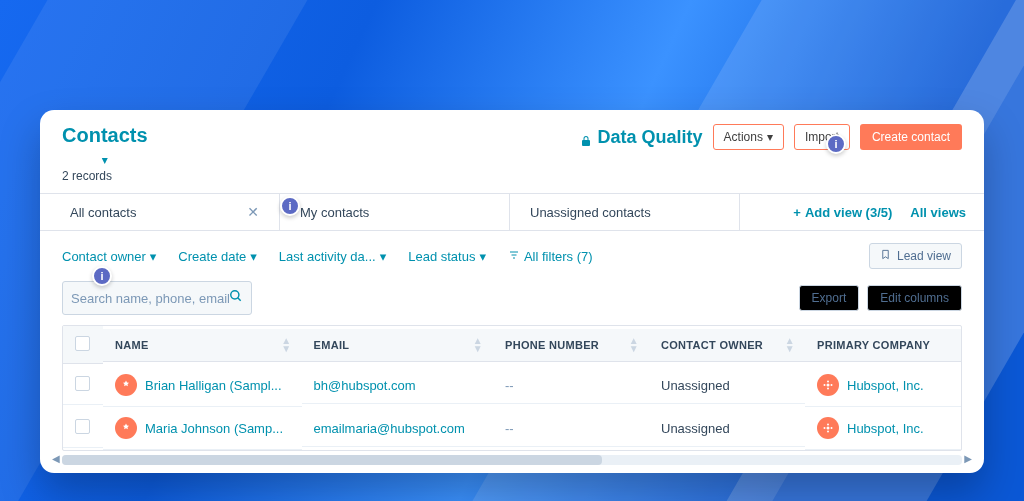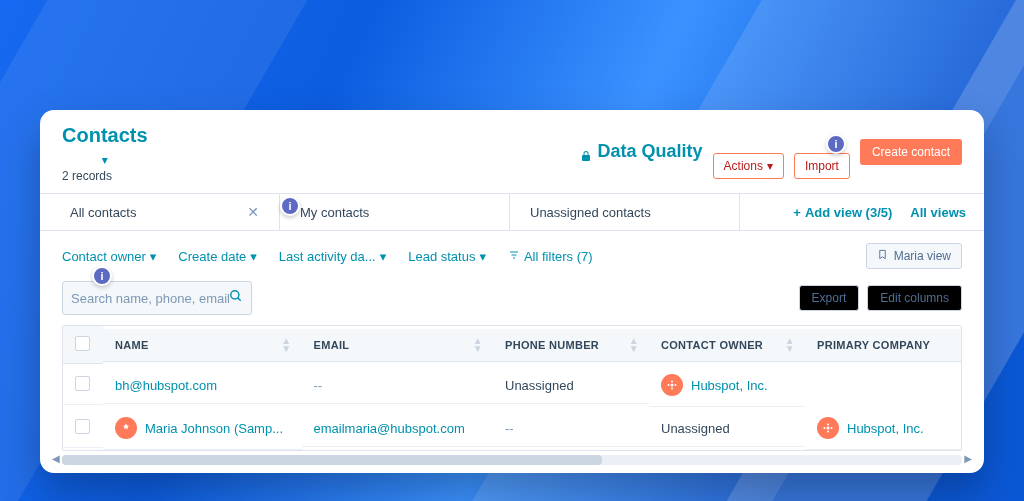--- a/index.html
+++ b/index.html
@@ -34,24 +34,23 @@
   .hdr-left { display: flex; flex-direction: column; }
   .title-row { display: flex; align-items: center; gap: 6px; flex-direction: column; }
   .title { color: #0091ae; font-size: 20px; font-weight: 700; }
   .caret { color: #0091ae; font-size: 12px; }
   .subtitle { color: #33475b; font-size: 12px; margin-top: 2px; }
 
   .hdr-right { display: flex; align-items: center; gap: 10px; }
   .dq { color: #0091ae; font-weight: 600; font-size: 18px; display: flex; align-items: center; gap: 6px; }
   .lock { width: 12px; height: 12px; display:inline-block; }
   .btn-outline {
-    border: 1px solid #ff7a59; color: #b91c1c; background: #fff;
+    border: 1px solid #ff7a59; color: #404040; background: #fff;
     border-radius: 3px; padding: 5px 10px; font-size: 12px; display: inline-flex; align-items: center; gap: 4px;
     font-weight: 500;
-    margin-top: 29px;
   }
   .btn-solid {
     background: #ff7a59; color: #fff; border: none;
     border-radius: 3px; padding: 6px 12px; font-size: 12px; font-weight: 500;
   }
 
   
   .tabs {
     display: flex; align-items: stretch;
     border-top: 1px solid #dfe3eb; border-bottom: 1px solid #dfe3eb;
@@ -213,21 +212,21 @@
           </svg>
       </span>
       <span>All filters (7)</span>
     </div>
     <button class="save-view">
       <span>
         <svg width="11" height="11" viewBox="0 0 24 24" fill="none" stroke="#506e91" stroke-width="2">
             <path d="M6 3h12v18l-6-4-6 4z"></path>
           </svg>
       </span>
-      <span>Maria view</span>
+      <span>Lead view</span>
     </button>
   </div>
 
   <div class="toolbar">
     <div class="search">
       <input type="text" placeholder="Search name, phone, email" style="">
       <span class="mag">
         <svg width="14" height="14" viewBox="0 0 24 24" fill="none" stroke="#0091ae" stroke-width="2.5">
             <circle cx="10" cy="10" r="7"></circle>
             <line x1="20" y1="20" x2="15" y2="15"></line>
@@ -261,20 +260,28 @@
         <span>CONTACT OWNER</span>
         <span class="sort">▲<br>▼</span>
       </div>
       <div class="th">
         <span>PRIMARY COMPANY</span>
       </div>
     </div>
 
     <div class="tr">
       <div class="td"><span class="cb"></span></div>
+      <div class="td name-cell">
+        <span class="avatar">
+          <svg viewBox="0 0 24 24" fill="#fff">
+              <path d="M12 3l2 4 4 .6-3 3 .7 4-3.7-2-3.7 2 .7-4-3-3 4-.6z"></path>
+            </svg>
+        </span>
+        <span class="link">Brian Halligan (Sampl...</span>
+      </div>
       <div class="td link">bh@hubspot.com</div>
       <div class="td muted">--</div>
       <div class="td">Unassigned</div>
       <div class="td name-cell">
         <span class="avatar">
           <svg viewBox="0 0 24 24" fill="#fff">
               <circle cx="12" cy="12" r="3"></circle>
               <circle cx="5" cy="12" r="2"></circle>
               <circle cx="19" cy="12" r="2"></circle>
               <circle cx="12" cy="5" r="2"></circle>

